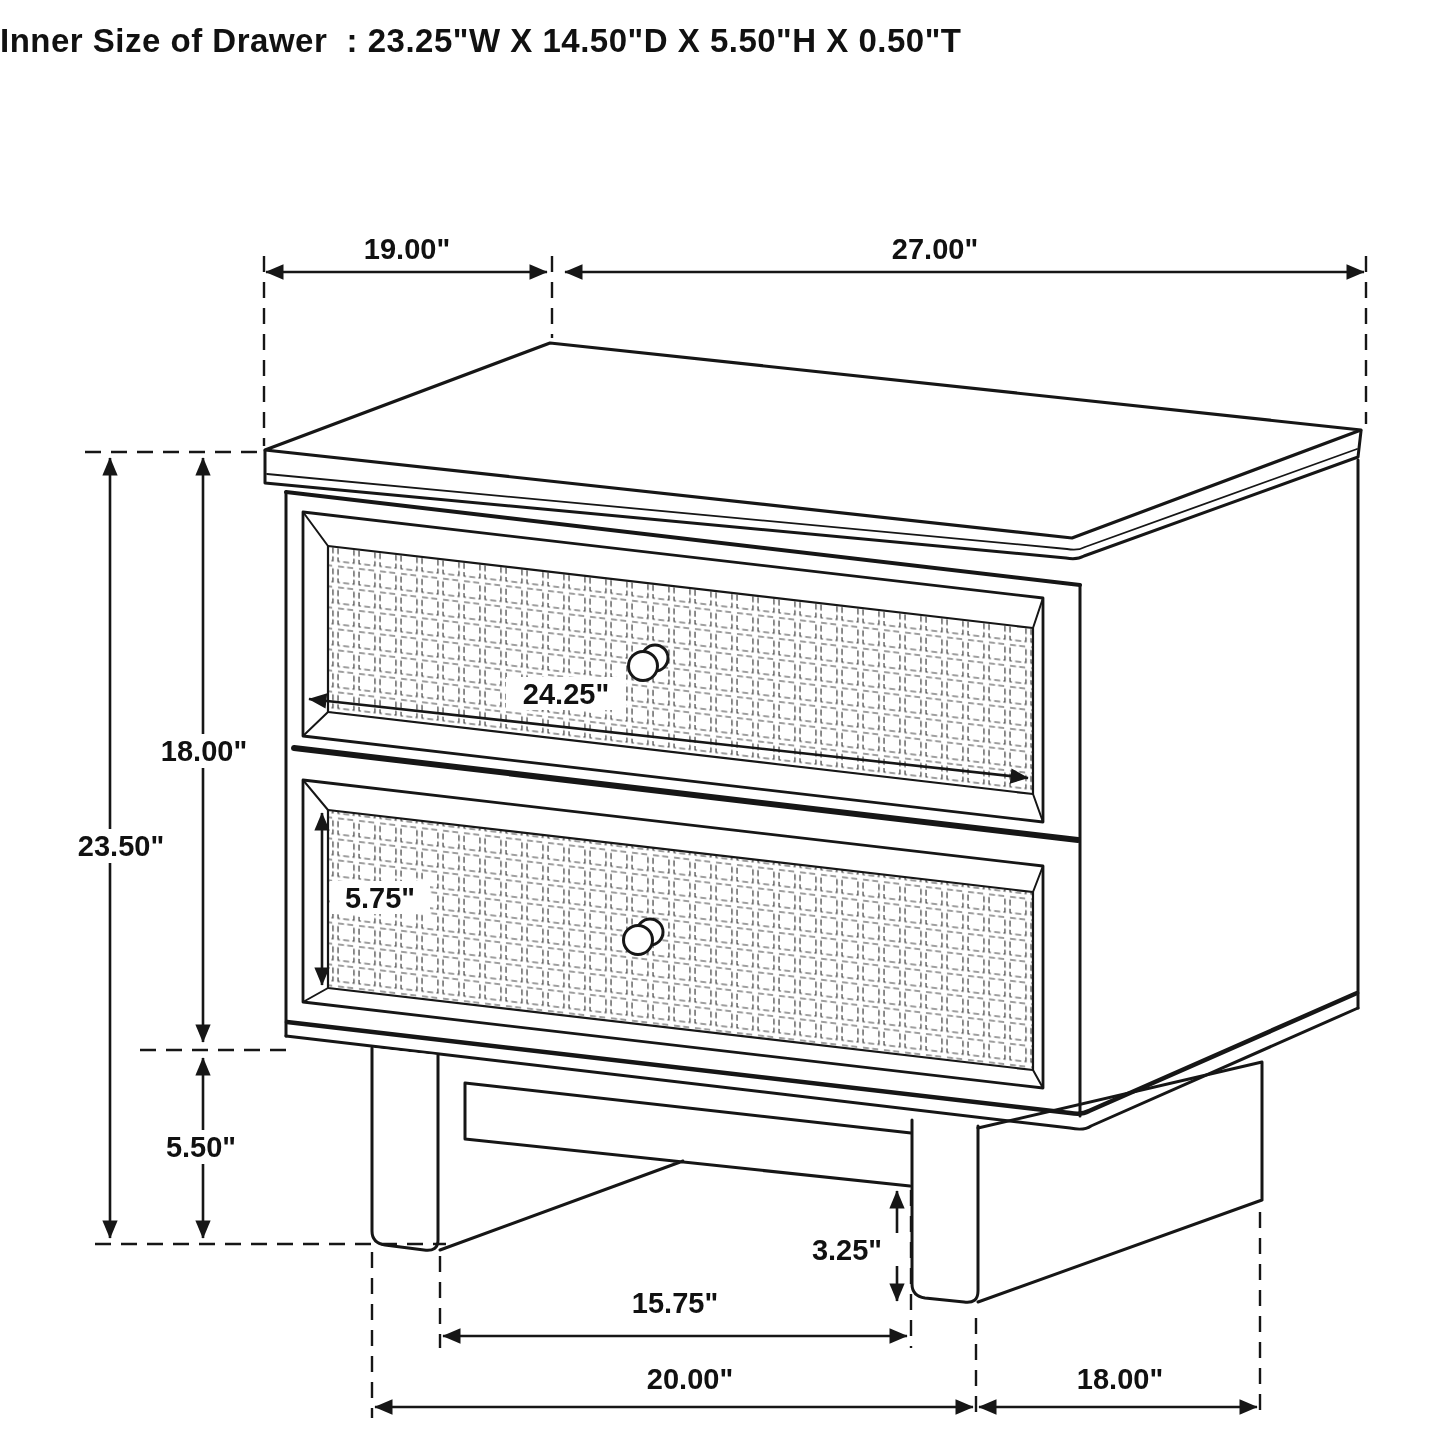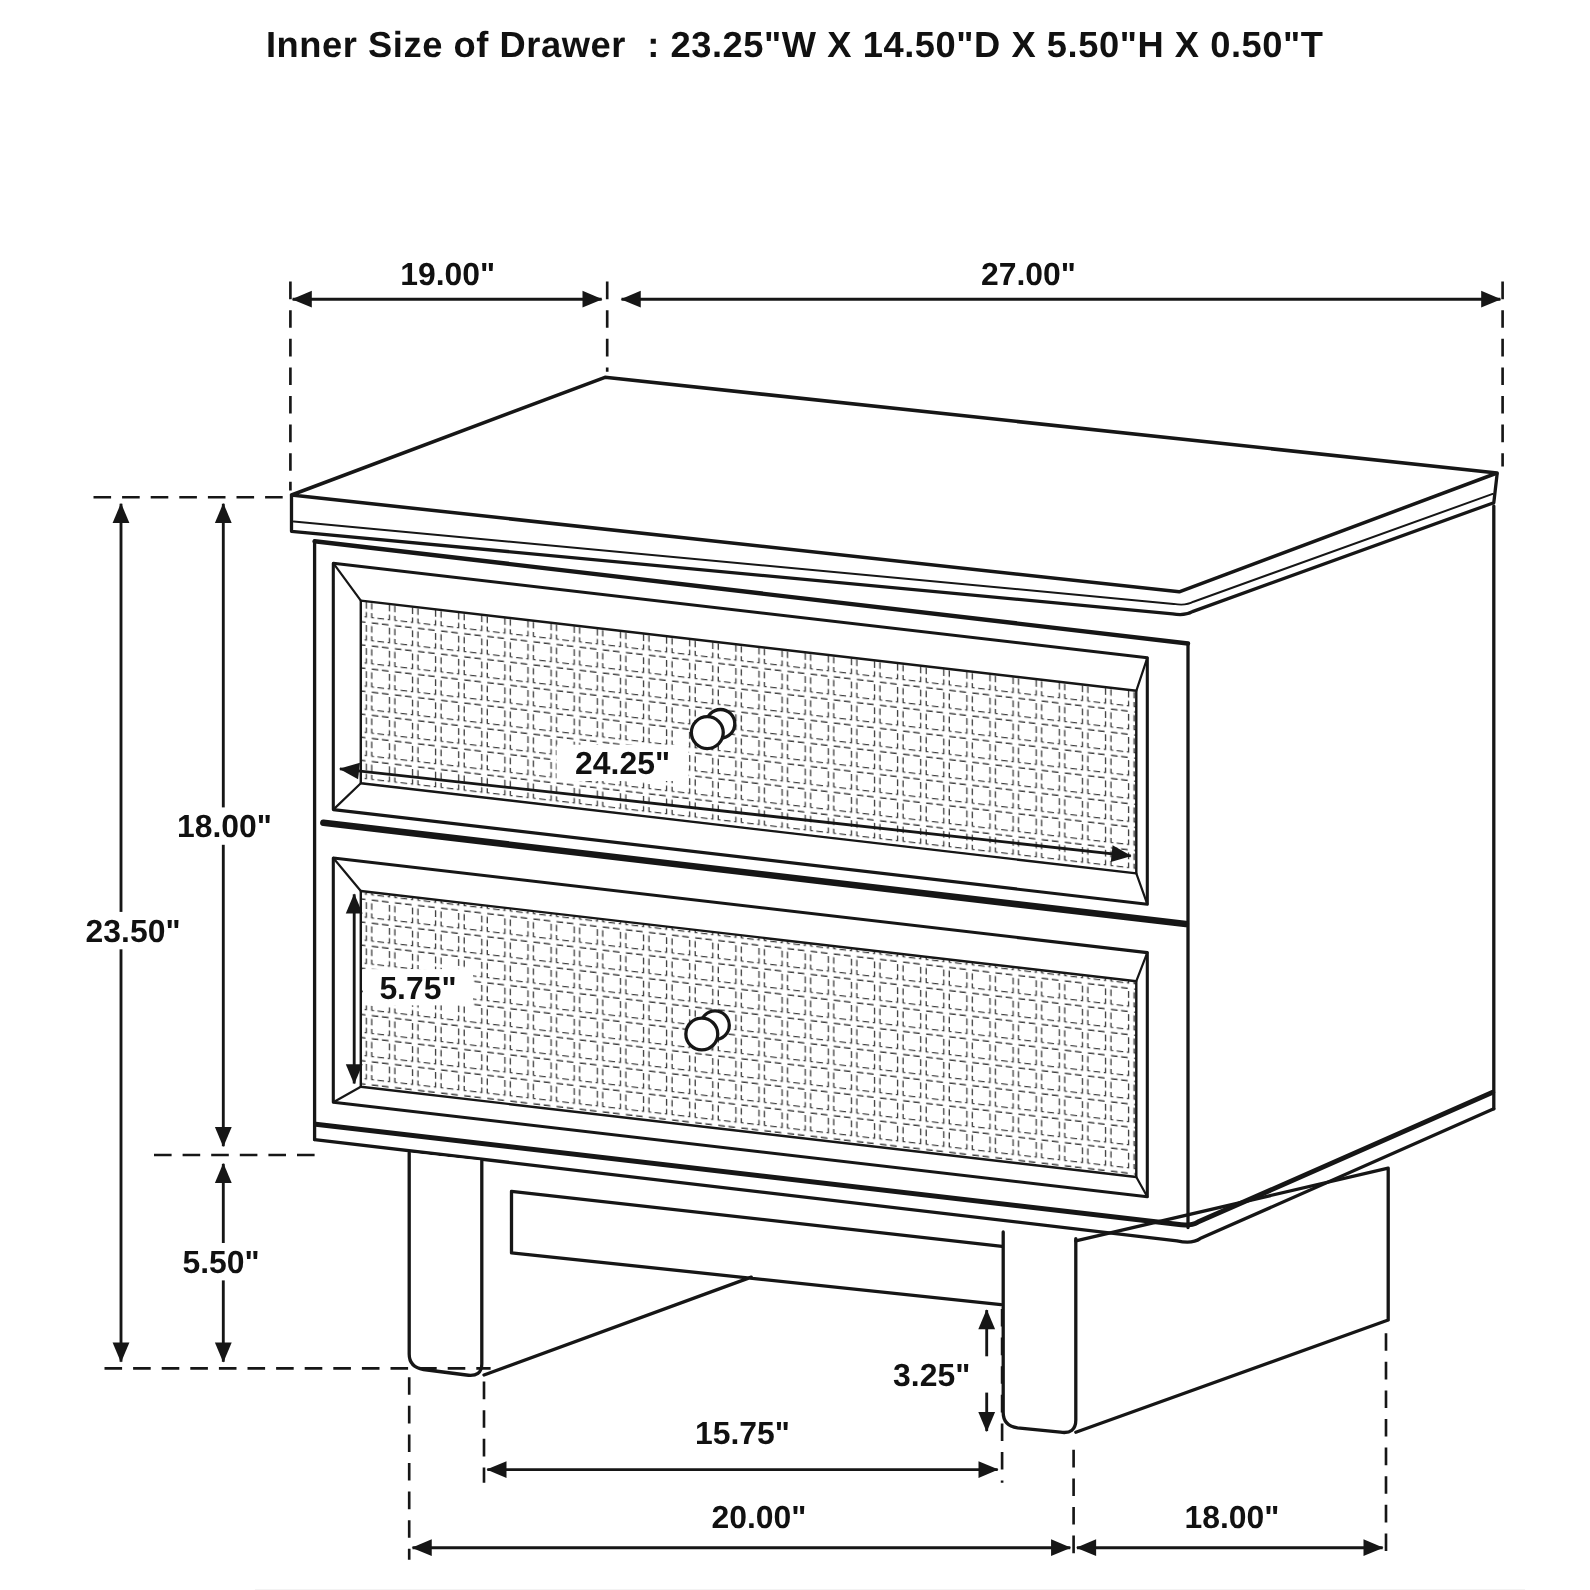--- a/index.html
+++ b/index.html
@@ -5,21 +5,20 @@
   html,body{margin:0;padding:0;background:#e9e9e9;}
   .page{
     position:relative;
     width:1445px;height:1445px;
     background:#ffffff;
     font-family:"Liberation Sans", sans-serif;
     overflow:hidden;
   }
   .title{
     position:absolute;top:22px;left:0;width:100%;
-    text-align:center;
     font-size:33px;font-weight:bold;color:#111;
     letter-spacing:0.5px;
     white-space:pre;
   }
   svg{position:absolute;top:0;left:0;}
   .dim-label{
     font-size:29px;font-weight:bold;fill:#111;
   }
 </style>
 </head>

